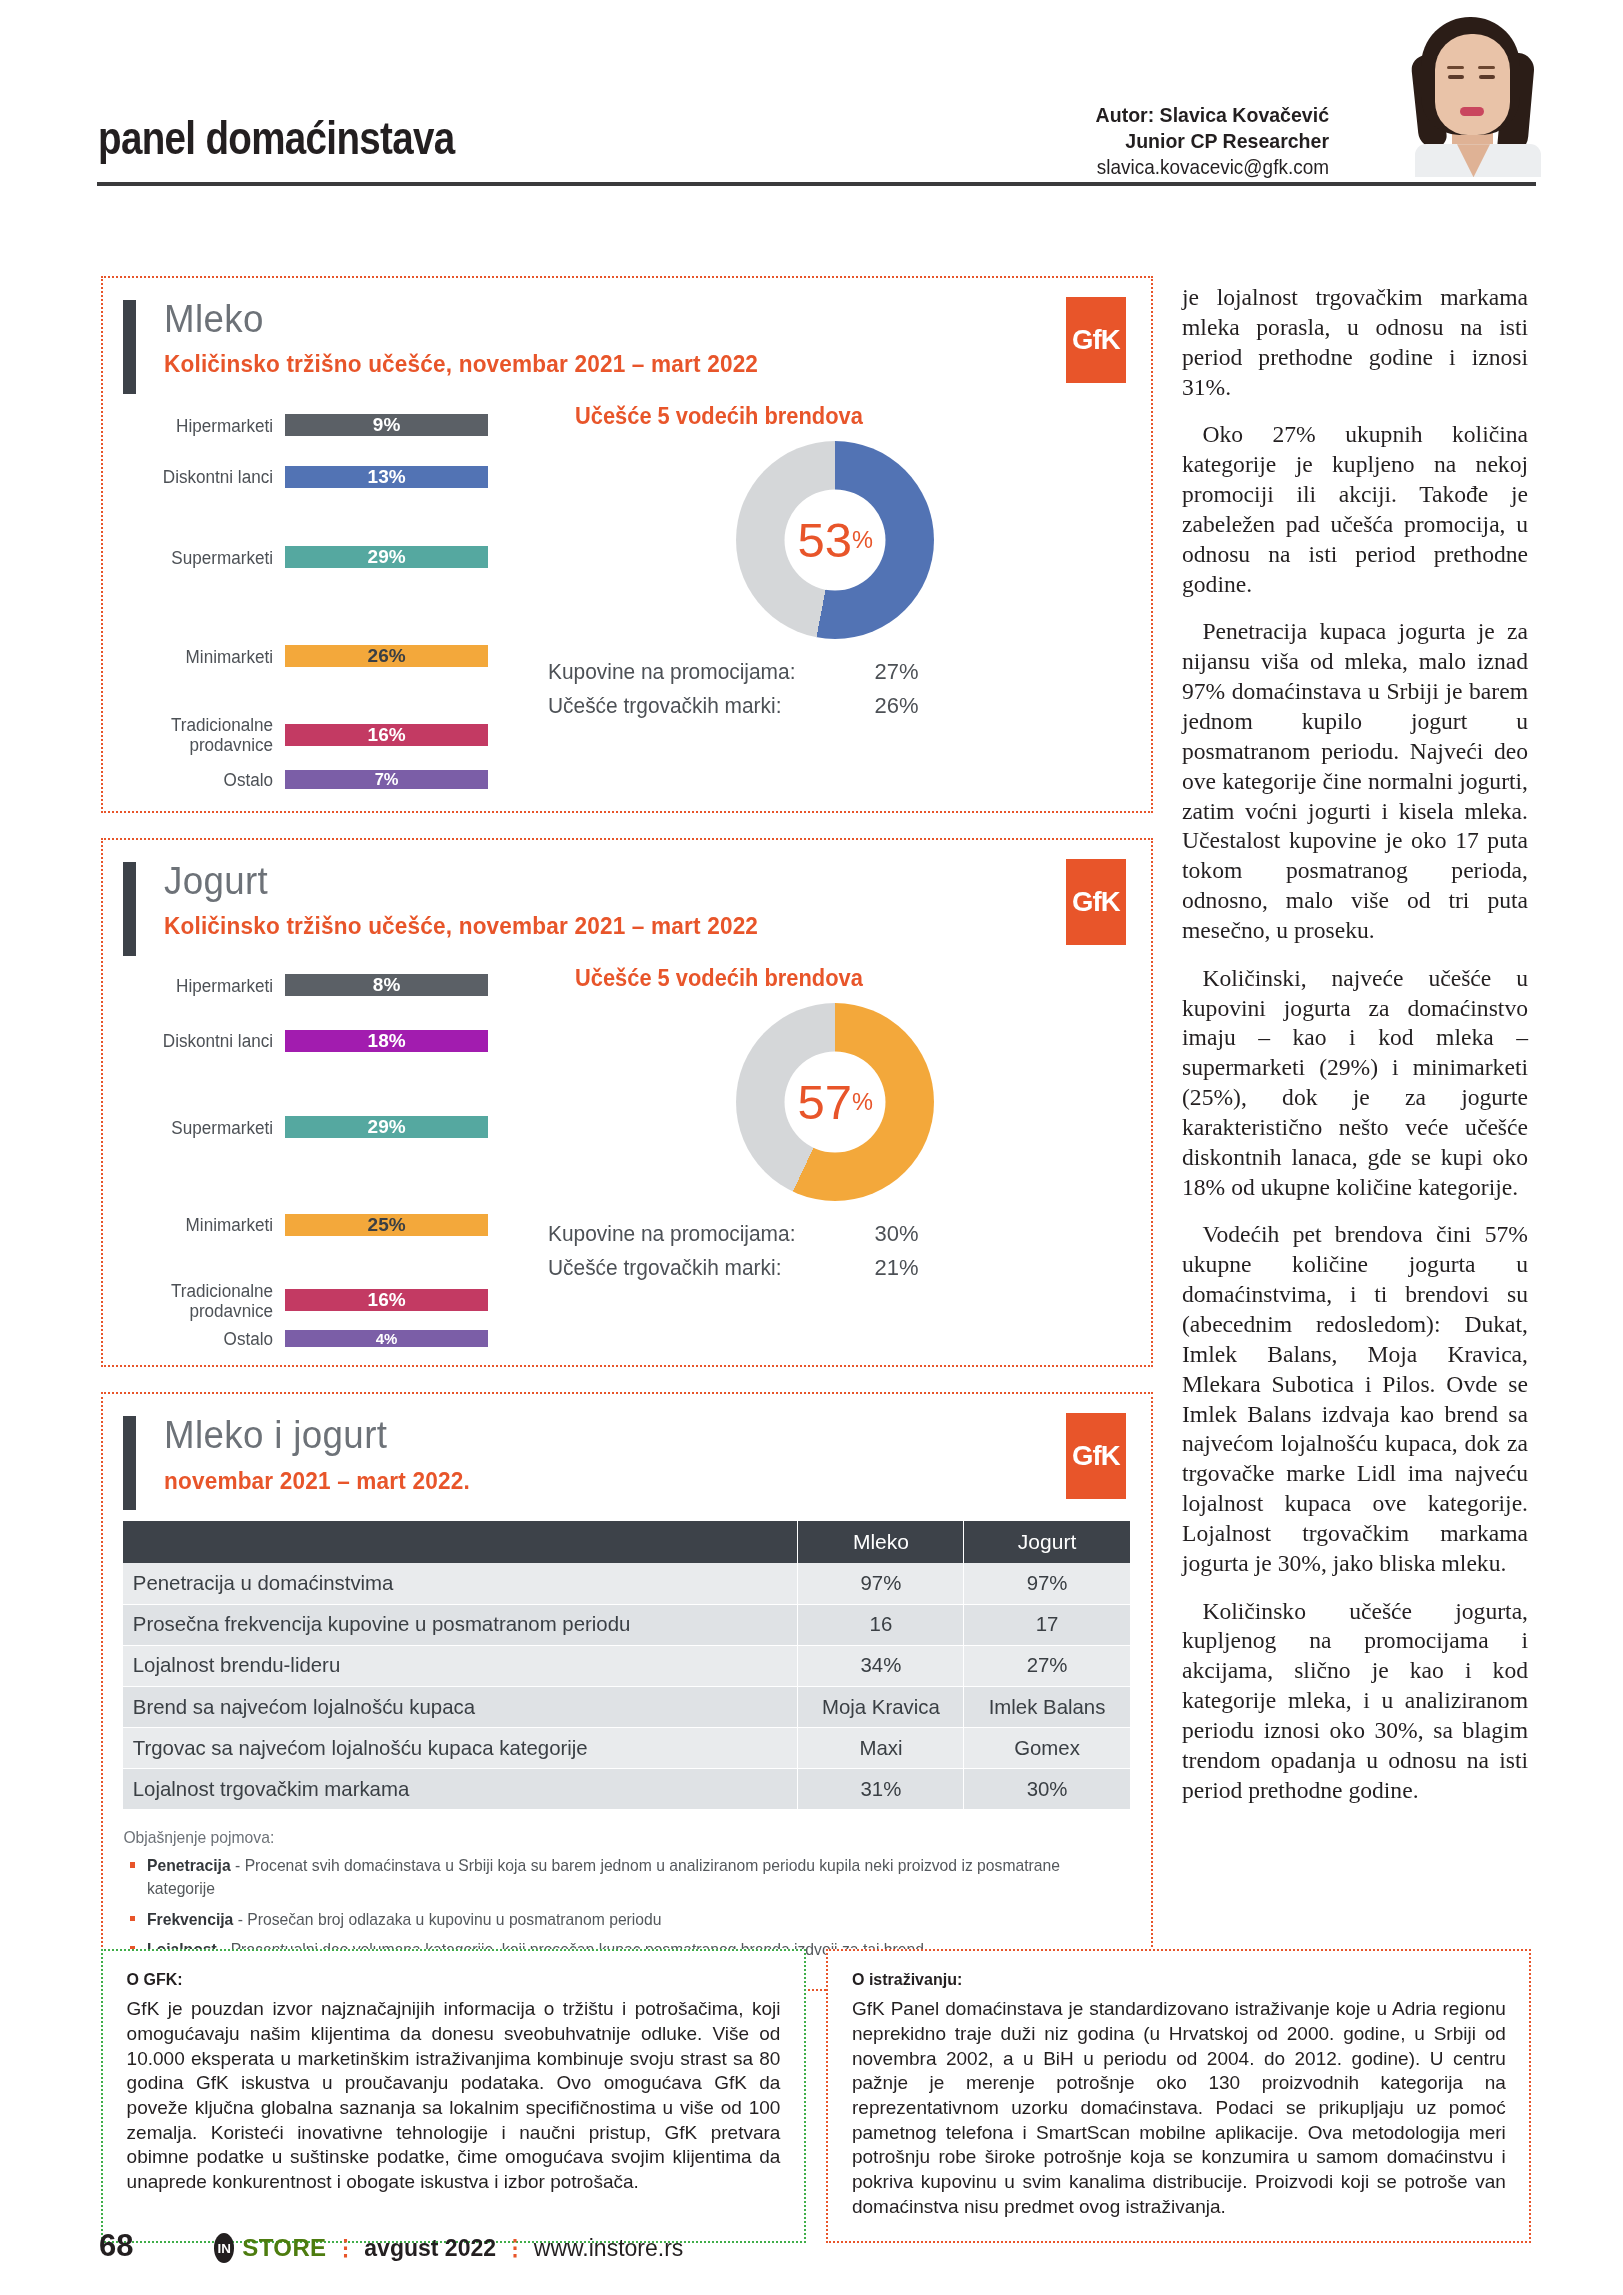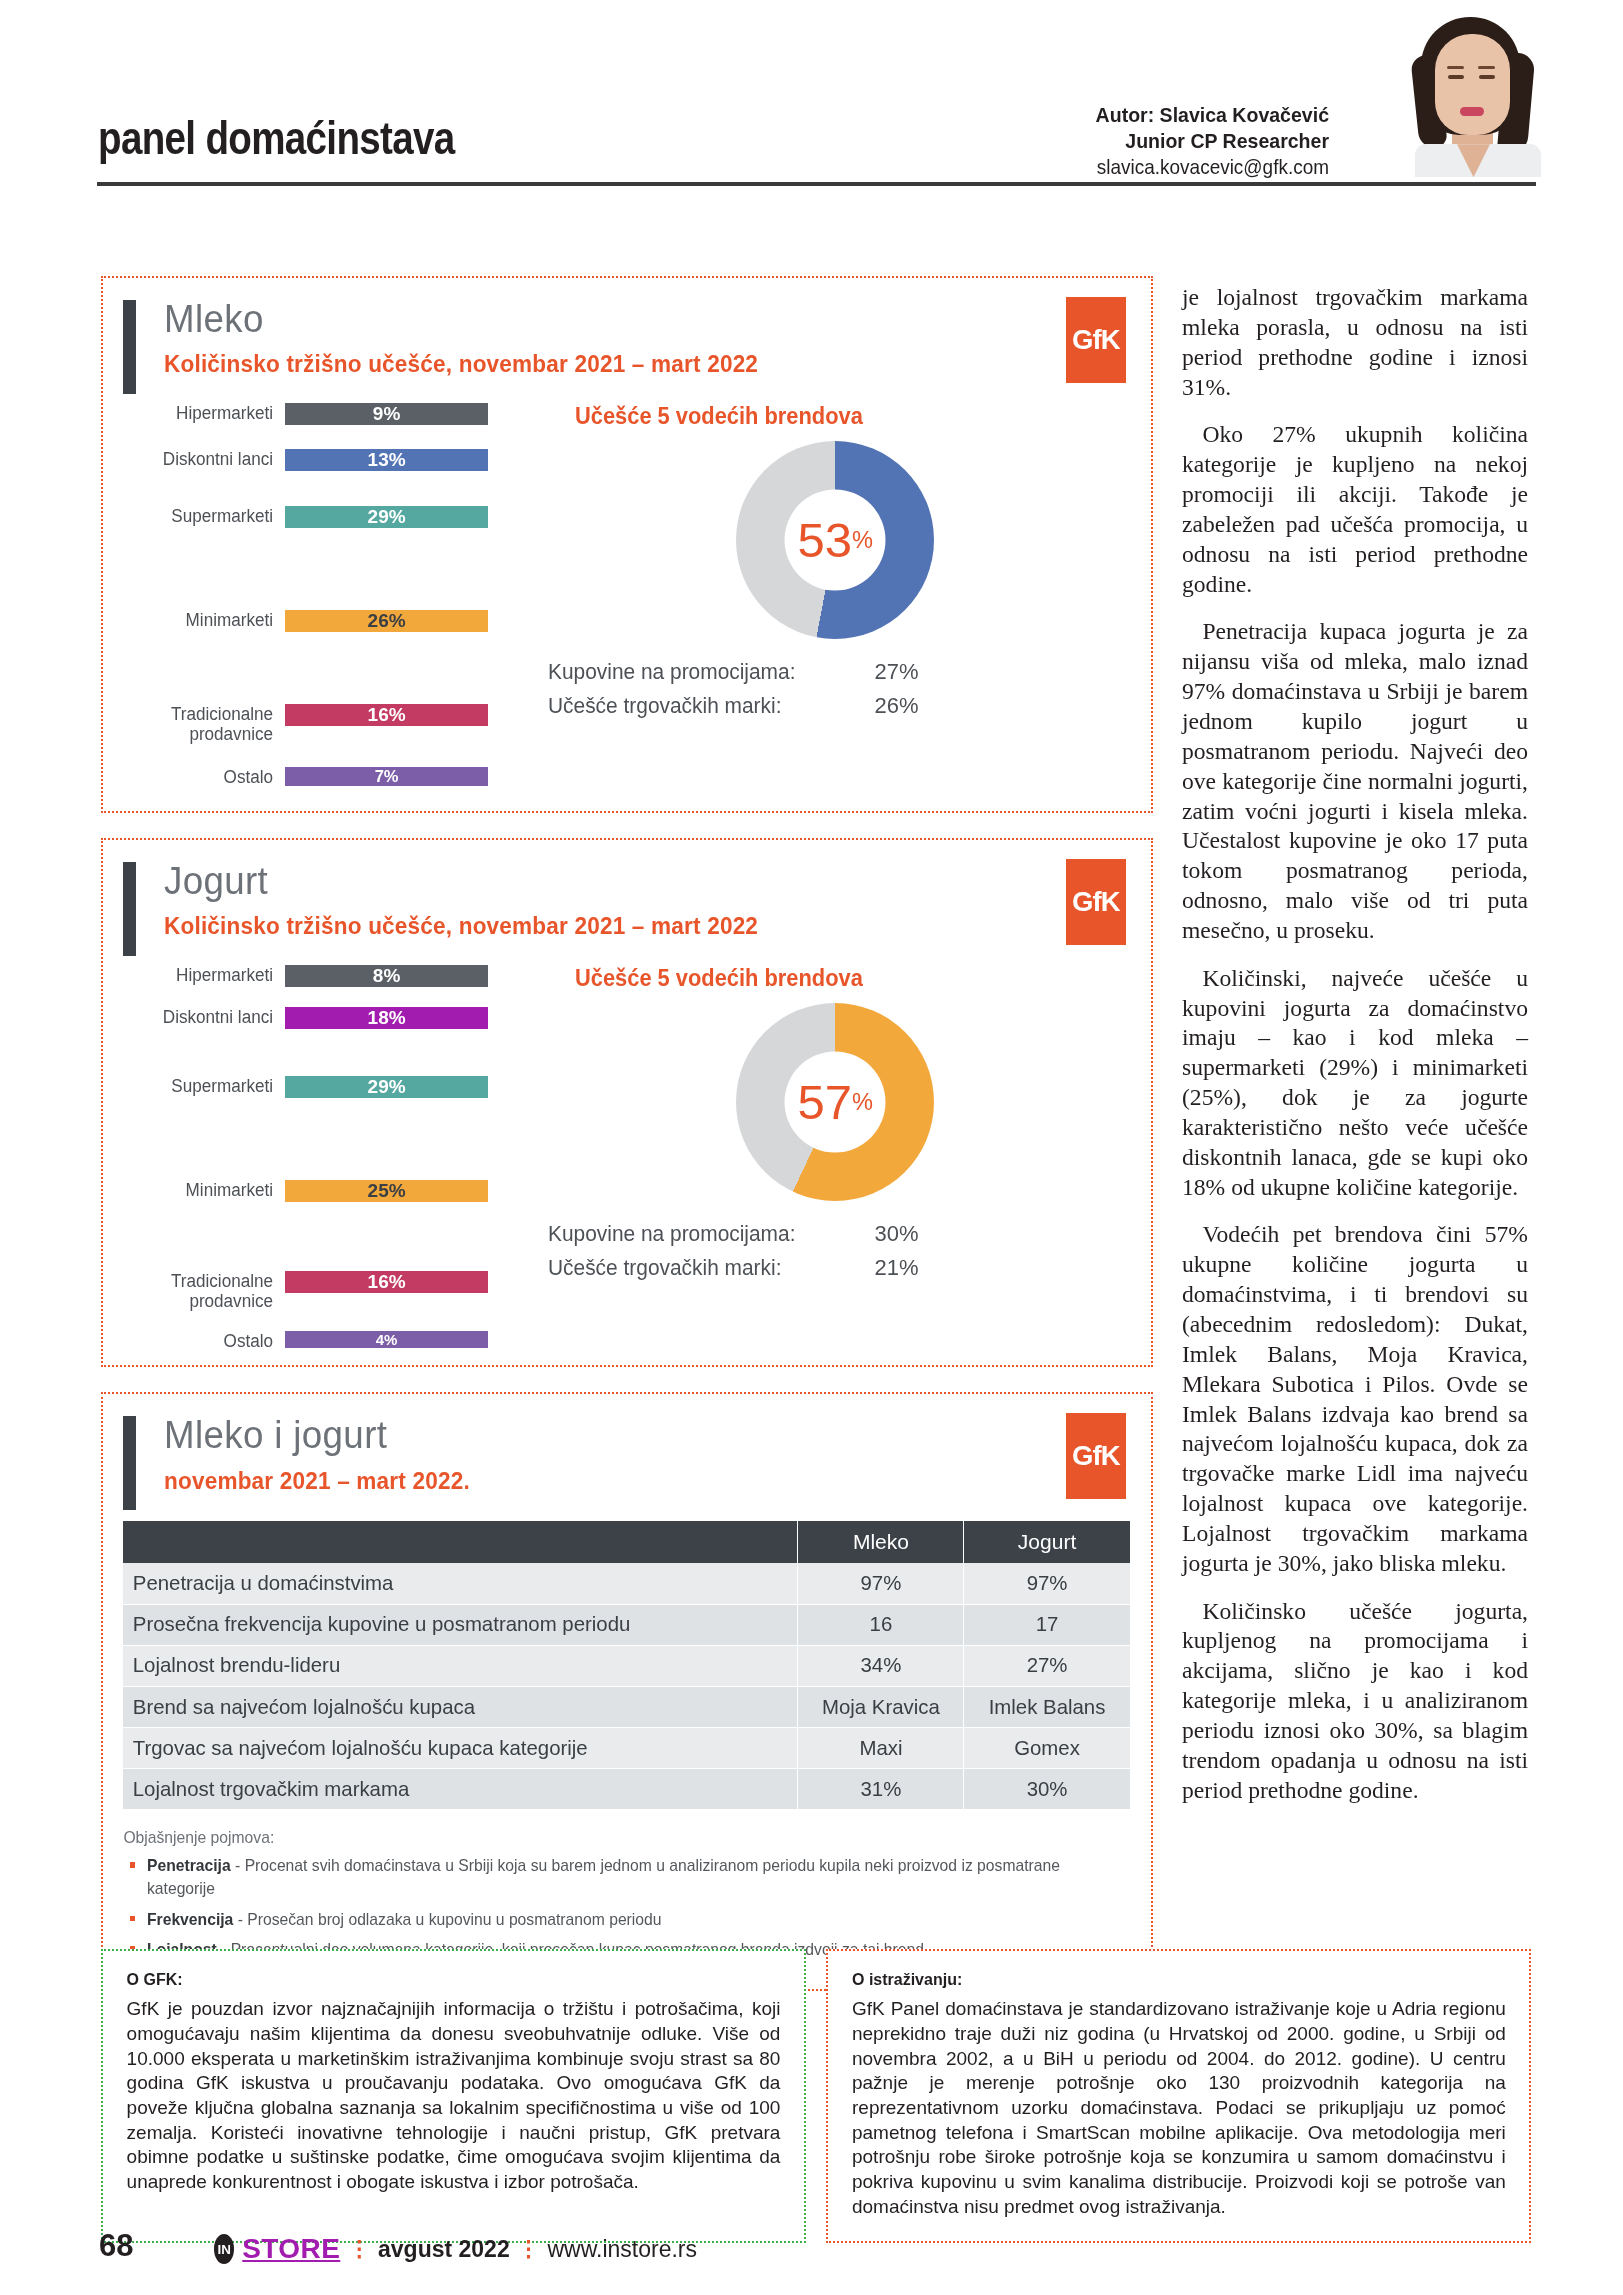--- a/index.html
+++ b/index.html
@@ -124,21 +124,21 @@
     position: absolute; right: 4.7px; top: 0; width: 60px; height: 86px;
     background: #e8552a; color: #ffffff;
     font-family: "Liberation Sans", sans-serif; font-weight: 700; font-size: 27.5px;
     display: flex; align-items: center; justify-content: center;
     letter-spacing: -0.8px;
   }
 
   
   .card-body { display: flex; margin-top: 4.7px; }
   .bar-panel { width: 393px; position: relative; padding-left: 4.7px; }
-  .bar-row { position: relative; display: flex; align-items: flex-start; }
+  .bar-row { position: relative; display: flex; align-items: center; }
   .bar-label {
     width: 157px; text-align: right; padding-right: 12.6px;
     font-family: "Liberation Sans Narrow", "Liberation Sans", sans-serif;
     font-size: 18px; color: #4d5156; line-height: 1.12;
     display: flex; align-items: center; justify-content: flex-end;
     transform: scaleX(0.95); transform-origin: right center;
   }
   .bar-seg {
     width: 203px; display: flex; align-items: center; justify-content: center;
     font-family: "Liberation Sans Narrow", "Liberation Sans", sans-serif;
@@ -233,21 +233,21 @@
     font-weight: 700; font-size: 31px; color: #231f20;
   }
   .footer-brand {
     position: absolute; left: 214px; top: 11px; display: flex; align-items: center; gap: 7.9px;
     font-family: "Liberation Sans Narrow", "Liberation Sans", sans-serif;
   }
   .footer-mark {
     width: 20.4px; height: 30px; border-radius: 50%; background: #231f20; color: #fff;
     font-size: 13.4px; font-weight: 700; display: flex; align-items: center; justify-content: center;
   }
-  .footer-store { font-weight: 700; font-size: 28px; color: #a21caf; letter-spacing: 0.4px; text-decoration: underline; }
+  .footer-store { font-weight: 700; font-size: 24px; color: #4d7c0f; letter-spacing: 0.4px; }
   .footer-sep { color: #e8552a; font-size: 22px; font-weight: 700; }
   .footer-date { font-weight: 700; font-size: 23px; color: #231f20; }
   .footer-url { font-size: 23px; color: #231f20; }
 </style>
 </head>
 <body>
 
 <div class="page-header">
   <div class="header-title">panel domaćinstava</div>
 

